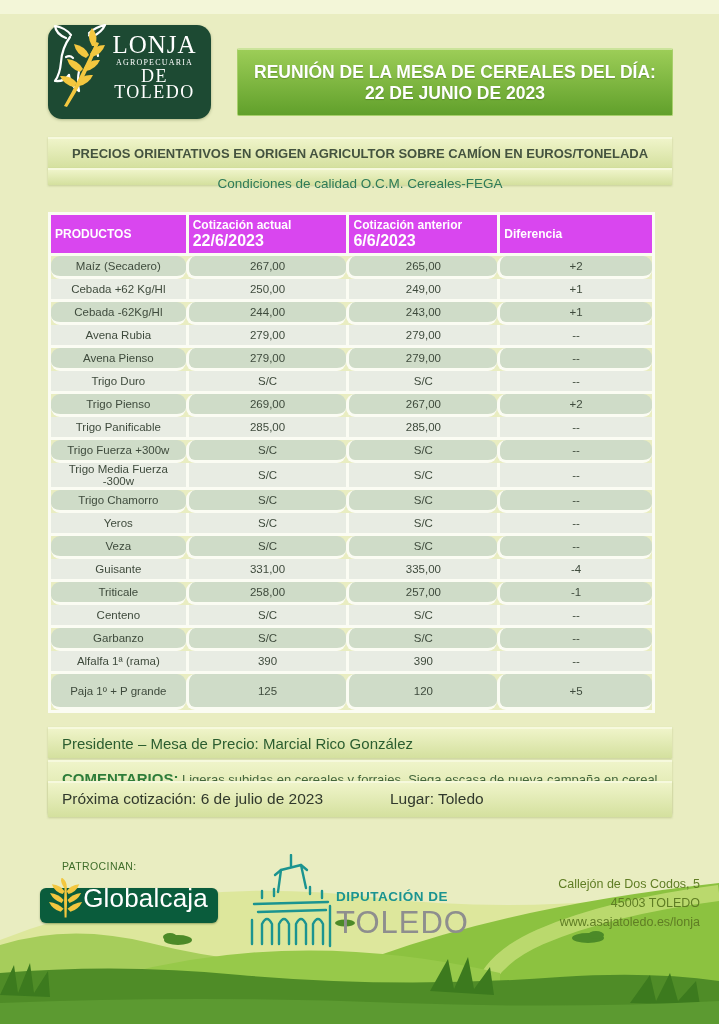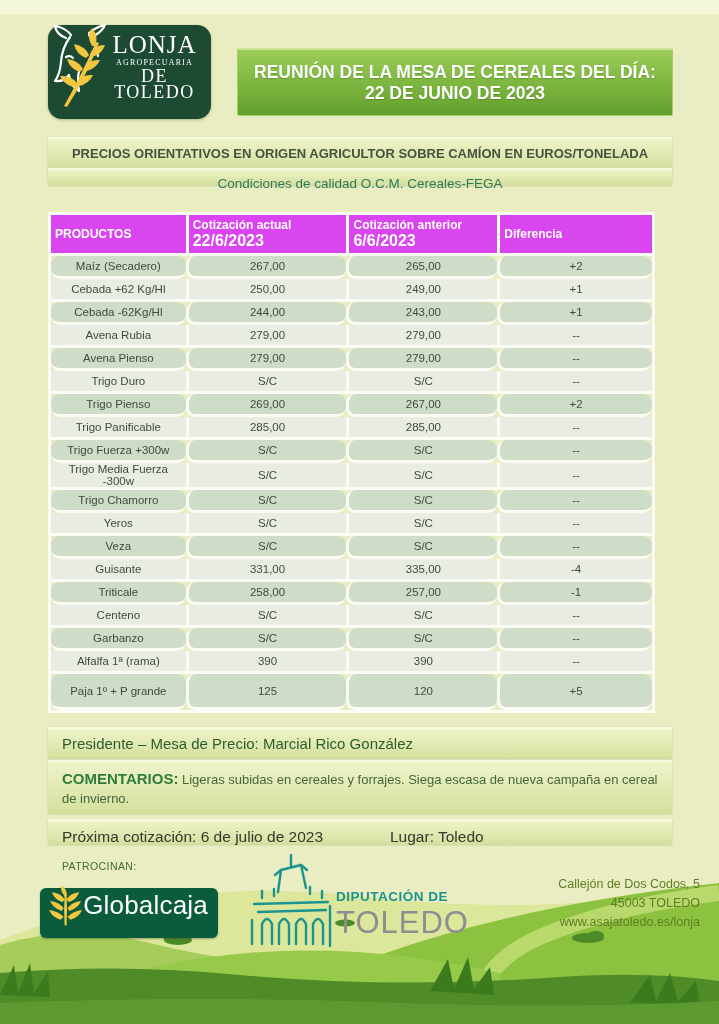--- a/index.html
+++ b/index.html
@@ -64,30 +64,30 @@
   }
   .price-table tr.row-green td{background:#cfdcc8;border-radius:9px;}
   .price-table tr.row-light td{background:#e8ece3;}
   .price-table tr.row-tall td{height:33px;}
   .th-sub{display:block;font-size:16px;}
 
   
   .bar-president{top:727px;height:31px;color:#2b5d2f;font-size:15px;line-height:30px;padding-left:14px;text-align:left;}
   .bar-comments{top:760px;height:53px;color:#44663c;font-size:13px;line-height:19px;padding:7px 14px 0 14px;text-align:left;}
   .bar-comments .c-label{color:#2e7d3a;font-weight:bold;font-size:15px;}
-  .bar-next{top:819px;height:25px;color:#31392c;font-size:15.5px;line-height:31px;text-align:left;}
+  .bar-next{top:781px;height:36px;color:#31392c;font-size:15.5px;line-height:31px;text-align:left;}
   .bar-next .next-date{position:absolute;left:14px;}
   .bar-next .next-place{position:absolute;left:342px;}
 
   .patrocinan{position:absolute;left:62px;top:860px;font-size:10.5px;color:#3f6d2a;letter-spacing:.4px;}
 
   
   .landscape{position:absolute;left:0;top:845px;width:719px;height:179px;}
   .globalcaja{
-    position:absolute;left:40px;top:888px;width:178px;height:50px;box-sizing:border-box;
+    position:absolute;left:40px;top:888px;width:178px;height:35px;box-sizing:border-box;
     background:#0a5c3c;border-radius:6px;display:flex;align-items:center;padding:0 10px 15px 8px;
     box-shadow:0 1px 2px rgba(40,70,20,.4);
   }
   .globalcaja .gc-text{color:#fff;font-size:26px;letter-spacing:.2px;flex:1;text-align:center;}
   .diputacion{position:absolute;left:248px;top:854px;width:235px;height:96px;}
   .diputacion .dip-svg{position:absolute;left:0;top:0;}
   .diputacion .dip-text{position:absolute;left:88px;top:36px;line-height:1;}
   .diputacion .dip-top{color:#1b9490;font-size:13.5px;font-weight:bold;letter-spacing:.5px;}
   .diputacion .dip-bottom{color:#8e8e8e;font-size:31px;letter-spacing:1px;margin-top:3px;}
   .contact{

